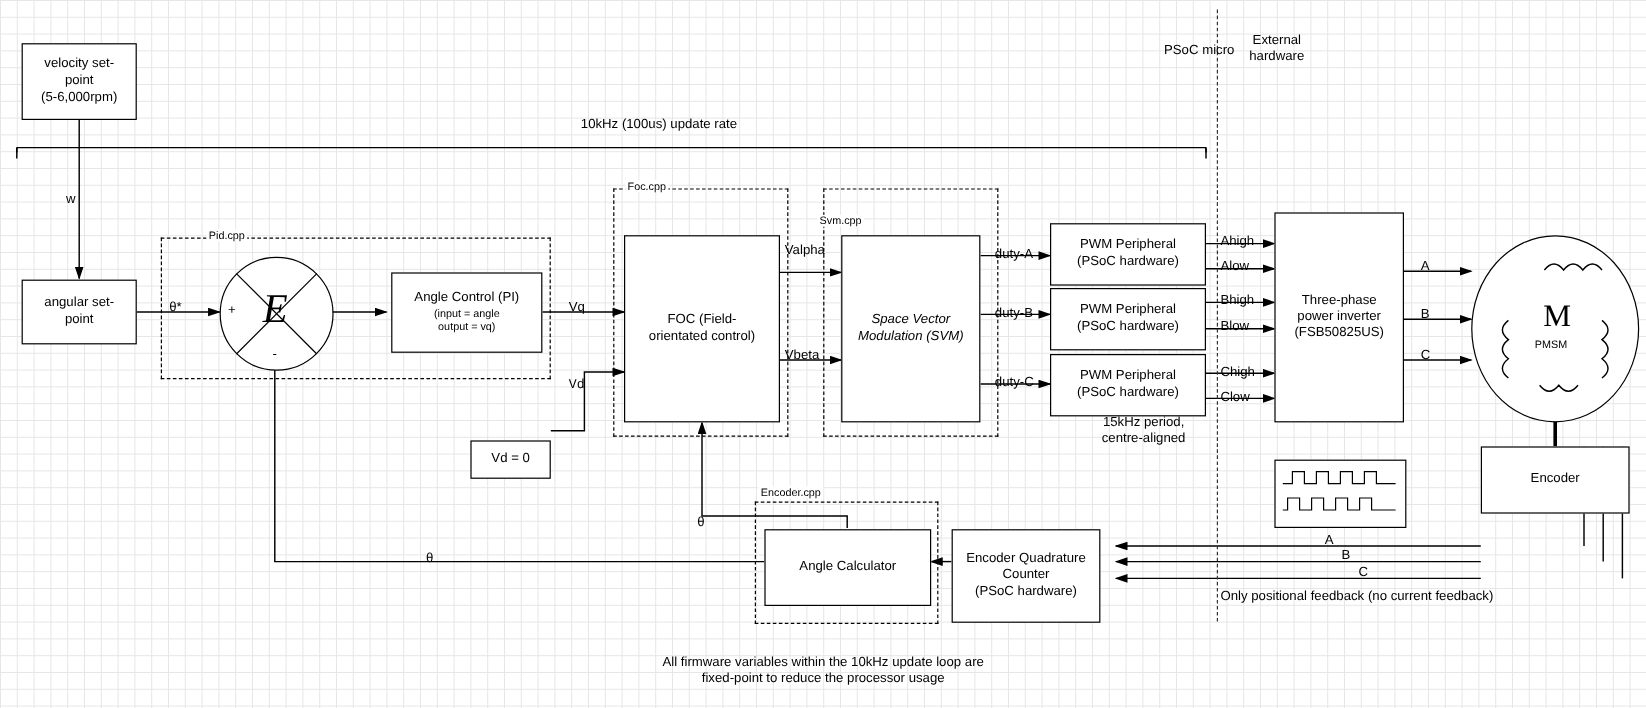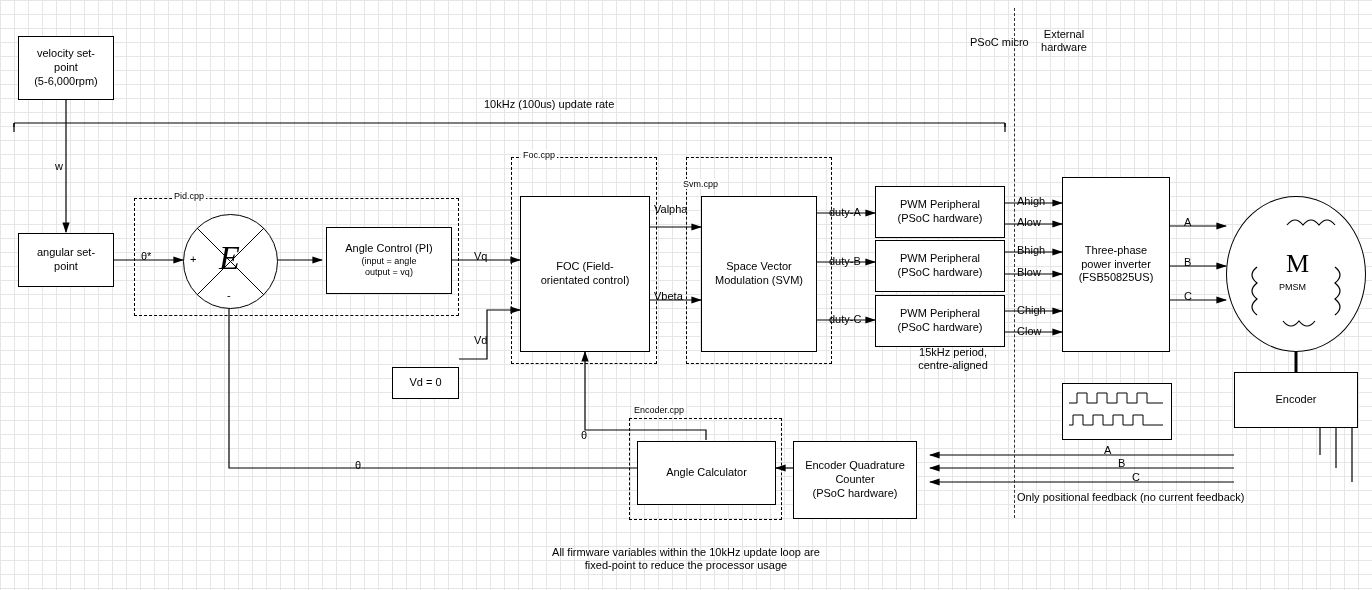--- a/index.html
+++ b/index.html
@@ -148,21 +148,21 @@
 
 <div class="node" style="left:392px;top:343px;width:67px;height:32px;margin-top:24px;">
   <span>Vd = 0</span>
 </div>
 
 <div class="node" style="left:520px;top:196px;width:130px;height:156px;">
   <span>FOC (Field-</span>
   <span>orientated control)</span>
 </div>
 
-<div class="node" style="left:701px;top:196px;width:116px;height:156px;">
+<div class="node" style="left:701px;top:196px;width:116px;height:156px;font-style:italic;">
   <span>Space Vector</span>
   <span>Modulation (SVM)</span>
 </div>
 
 <div class="node" style="left:875px;top:186px;width:130px;height:52px;">
   <span>PWM Peripheral</span>
   <span>(PSoC hardware)</span>
 </div>
 <div class="node" style="left:875px;top:240px;width:130px;height:52px;">
   <span>PWM Peripheral</span>
@@ -209,21 +209,21 @@
 <div class="node" style="left:1062px;top:383px;width:110px;height:57px;">
   <svg width="100" height="46" style="display:block;">
     <polyline points="2,14 10,14 10,4 20,4 20,14 30,14 30,4 40,4 40,14 50,14 50,4 60,4 60,14 70,14 70,4 80,4 80,14 96,14" fill="none" stroke="#000" stroke-width="1"></polyline>
     <polyline points="2,36 6,36 6,26 16,26 16,36 26,36 26,26 36,26 36,36 46,36 46,26 56,26 56,36 66,36 66,26 76,26 76,36 96,36" fill="none" stroke="#000" stroke-width="1"></polyline>
   </svg>
 </div>
 
 <div class="lbl" style="left:55px;top:160px;">w</div>
 <div class="lbl" style="left:141px;top:250px;">θ*</div>
 <div class="lbl" style="left:474px;top:250px;">Vq</div>
-<div class="lbl" style="left:474px;top:334px;">Vd</div>
+<div class="lbl" style="left:474px;top:315px;font-family:Liberation Mono, monospace;">Vd</div>
 <div class="lbl" style="left:654px;top:203px;">Valpha</div>
 <div class="lbl" style="left:654px;top:290px;">Vbeta</div>
 <div class="lbl" style="left:829px;top:206px;">duty-A</div>
 <div class="lbl" style="left:829px;top:255px;">duty-B</div>
 <div class="lbl" style="left:829px;top:313px;">duty-C</div>
 <div class="lbl" style="left:1017px;top:195px;">Ahigh</div>
 <div class="lbl" style="left:1017px;top:216px;">Alow</div>
 <div class="lbl" style="left:1017px;top:244px;">Bhigh</div>
 <div class="lbl" style="left:1017px;top:266px;">Blow</div>
 <div class="lbl" style="left:1017px;top:304px;">Chigh</div>

